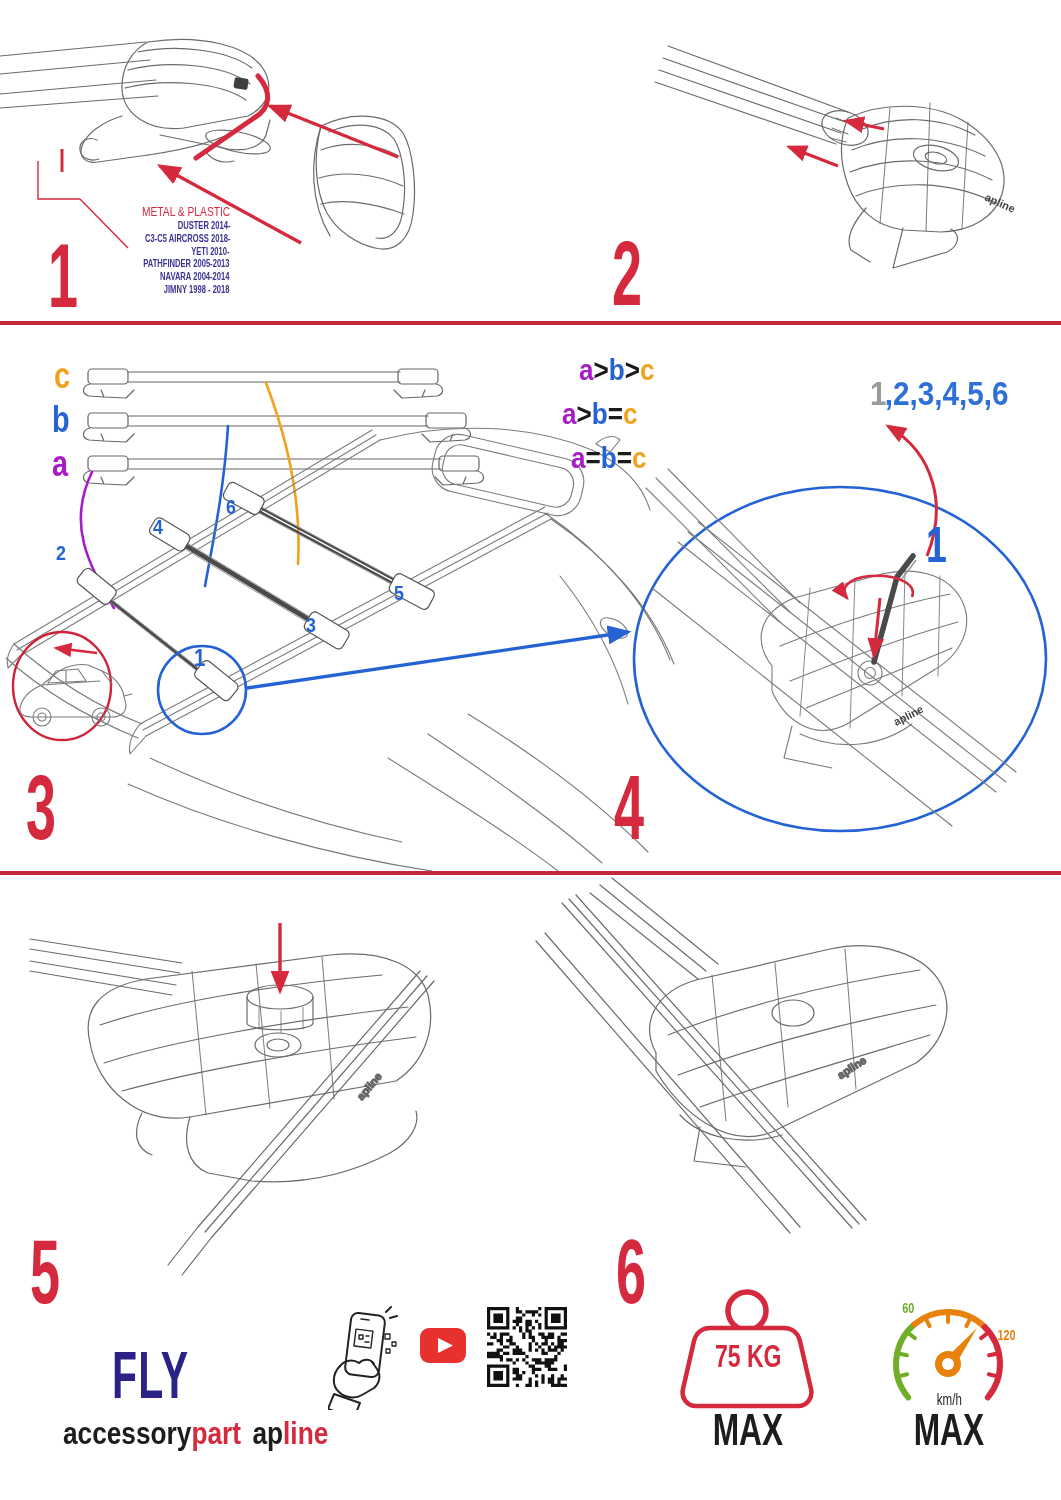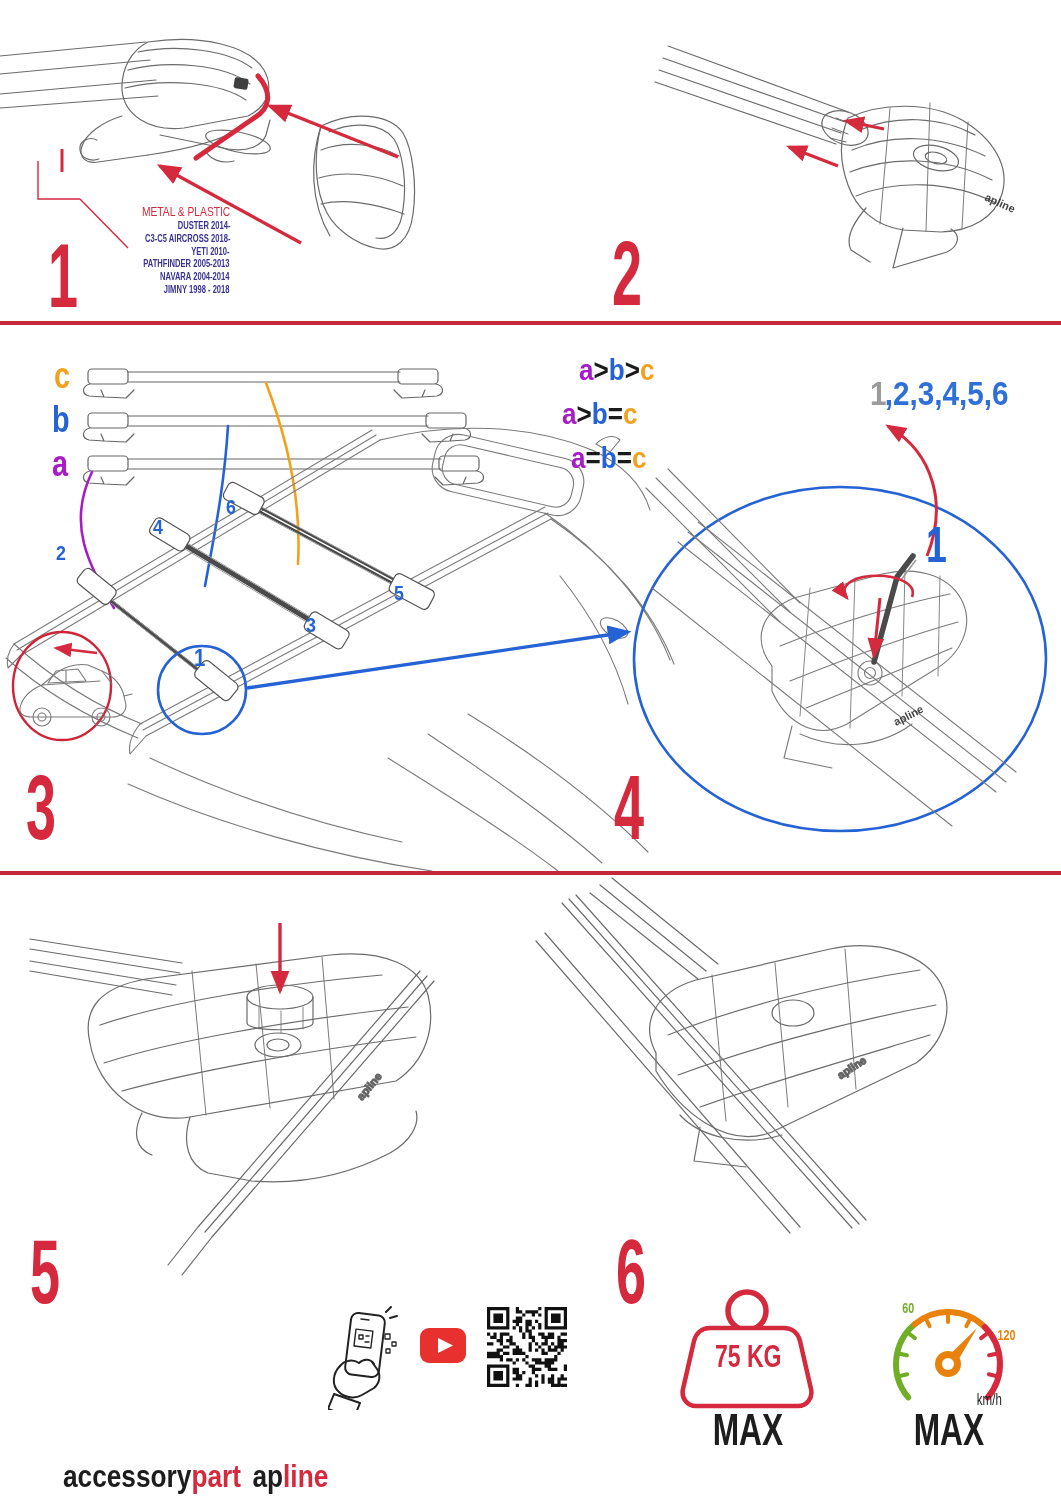--- a/index.html
+++ b/index.html
@@ -28,30 +28,30 @@
   .sequence{position:absolute;left:870px;top:377px;font-weight:700;font-size:33px;line-height:1;text-align:center;}
   .sequence>span{display:inline-block;transform:scaleX(.9);transform-origin:0 0;}
   .seq-first{color:#9b9b9b;} .seq-rest{color:#2f6fd8;margin-left:-2px;}
   .callout1{position:absolute;left:926px;top:520px;color:#2563d4;font-weight:700;font-size:50px;line-height:1;}
   .callout1>span{display:inline-block;transform:scaleX(.75);transform-origin:0 0;}
   .roofnum{position:absolute;color:#2563d4;font-weight:700;font-size:21px;line-height:1;}
   .roofnum>span{display:inline-block;transform:scaleX(.85);transform-origin:0 0;}
   
   .fly{position:absolute;left:112px;top:1342px;color:#2b2287;font-weight:700;font-size:66px;line-height:1;letter-spacing:2px;}
   .fly>span{display:inline-block;transform:scaleX(.62);transform-origin:0 0;}
-  .brandline{position:absolute;left:63px;top:1414px;font-size:32px;font-weight:700;line-height:1.2;margin-top:43px;}
+  .brandline{position:absolute;left:63px;top:1414px;font-size:32px;font-weight:700;line-height:1.2;}
   .brandline>span{display:inline-block;transform:scaleX(.82);transform-origin:0 0;white-space:nowrap;}
   .bl-black{color:#1d1d1d;} .bl-red{color:#d5293d;} .gap{margin-left:14px;}
   
   .limit-text{position:absolute;text-align:center;font-weight:700;line-height:1;}
   .limit-text>span{display:inline-block;transform:scaleX(.72);transform-origin:50% 50%;white-space:nowrap;}
   .w-kg{left:676px;width:144px;top:1340px;font-size:32px;color:#d5293d;}
   .w-max{left:676px;width:144px;top:1408px;font-size:44px;color:#1d1d1d;}
   .s-max{left:878px;width:142px;top:1408px;font-size:44px;color:#1d1d1d;}
-  .s-kmh{left:918px;width:142px;top:1392px;font-size:16px;color:#1d1d1d;font-weight:400;}
+  .s-kmh{left:878px;width:142px;top:1392px;font-size:16px;color:#1d1d1d;font-weight:400;}
   .s-60{left:900px;top:1300px;font-size:15px;color:#6fae26;}
   .s-120{left:994px;top:1327px;font-size:15px;color:#e8820c;}
   .tinylogo{font-size:11px;font-weight:700;fill:#444;font-family:"Liberation Sans",sans-serif;}
 </style>
 </head>
 <body>
 
 <div class="page">
 
   <svg class="layer" style="top:0" width="1061" height="322" viewBox="0 0 1061 322">
@@ -289,20 +289,21 @@
   <div class="sequence"><span><span class="seq-first">1</span><span class="seq-rest">,2,3,4,5,6</span></span></div>
   <div class="callout1"><span>1</span></div>
 
   <div class="roofnum" style="left:56px;top:542px"><span>2</span></div>
   <div class="roofnum" style="left:153px;top:516px"><span>4</span></div>
   <div class="roofnum" style="left:226px;top:496px"><span>6</span></div>
   <div class="roofnum" style="left:194px;top:646px;font-size:24px"><span>1</span></div>
   <div class="roofnum" style="left:306px;top:614px"><span>3</span></div>
   <div class="roofnum" style="left:394px;top:582px"><span>5</span></div>
 
+  <div class="fly"><span>FLY</span></div>
   <div class="brandline"><span><span class="bl-black">accessory</span><span class="bl-red">part</span><span class="bl-black gap">ap</span><span class="bl-red">line</span></span></div>
 
   <svg class="abs" style="left:328px;top:1306px" width="72" height="104" viewBox="0 0 72 104">
     <g stroke="#222" stroke-width="2" fill="none" stroke-linecap="round" stroke-linejoin="round">
       <rect x="20" y="8" width="34" height="62" rx="7" transform="rotate(7 37 39)"></rect>
       <path d="M33,13 L41,14" stroke-width="1.5"></path>
       <rect x="27" y="24" width="17" height="17" stroke-width="1.4" transform="rotate(7 35 32)"></rect>
       <path d="M31,29 h4 v4 h-4 z M38,30 h3 M37,36 h4" stroke-width="1.4"></path>
       <rect x="57" y="28" width="5" height="5" stroke-width="1.3"></rect>
       <rect x="64" y="36" width="4" height="4" stroke-width="1.3"></rect>

